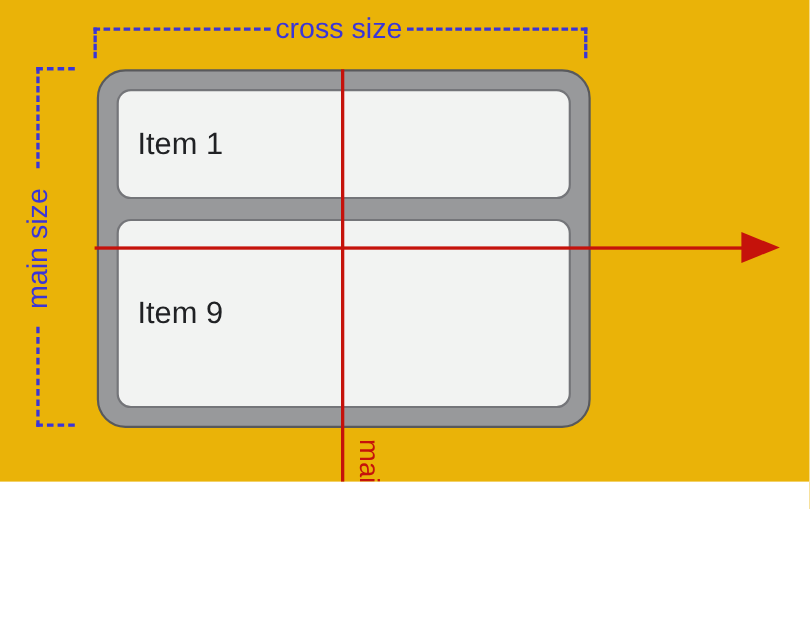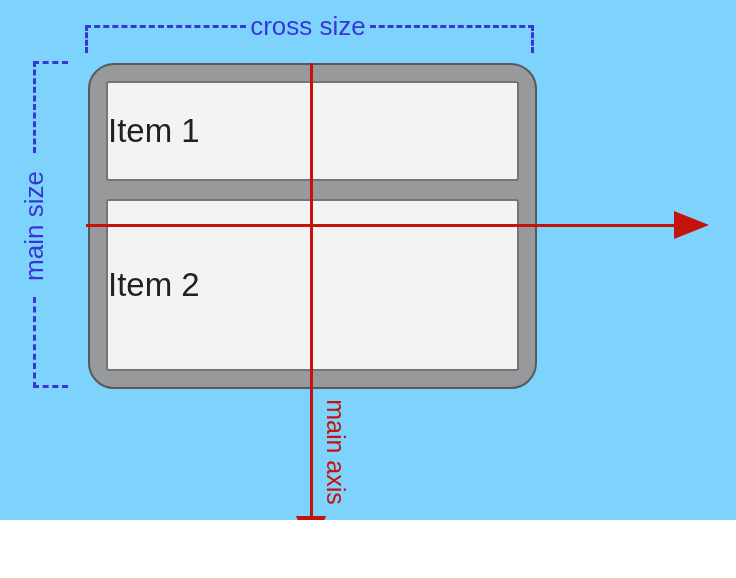--- a/index.html
+++ b/index.html
@@ -4,22 +4,22 @@
 <style>
   html, body {
     margin: 0;
     padding: 0;
     background: #ffffff;
     font-family: "Liberation Sans", "DejaVu Sans", sans-serif;
   }
   .canvas {
     position: relative;
     width: 736px;
-    height: 520px;
-    background: #7dd3fc;
+    height: 438px;
+    background: #eab308;
     overflow: hidden;
   }
 
   
   .measure-label {
     position: absolute;
     color: #3a35d8;
     font-size: 26px;
     white-space: nowrap;
     transform: translate(-50%, -50%);
@@ -65,25 +65,25 @@
     border-radius: 26px;
     padding: 16px;
     display: flex;
     flex-direction: column;
     gap: 18px;
   }
   .flex-item {
     box-sizing: border-box;
     background: #f2f3f2;
     border: 2px solid #747579;
-    border-radius: 3px;
+    border-radius: 13px;
     display: flex;
     align-items: center;
-    padding-left: 0;
-    font-size: 33px;
+    padding-left: 17px;
+    font-size: 28px;
     color: #202124;
   }
   .flex-item.item-1 { height: 100px; }
   .flex-item.item-2 { flex: 1; }
 
   
   .axis-line-h {
     position: absolute;
     left: 86px;
     top: 224px;
@@ -144,21 +144,21 @@
   <div class="measure-label cs-label">cross size</div>
 
   <div class="dash-v ms-seg-top"></div>
   <div class="dash-v ms-seg-bottom"></div>
   <div class="dash-h ms-tick-top"></div>
   <div class="dash-h ms-tick-bottom"></div>
   <div class="measure-label vertical ms-label">main size</div>
 
   <div class="flex-container">
     <div class="flex-item item-1">Item 1</div>
-    <div class="flex-item item-2">Item 2</div>
+    <div class="flex-item item-2">Item 9</div>
   </div>
 
   <div class="axis-line-h"></div>
   <div class="axis-arrow-right"></div>
 
   <div class="axis-line-v"></div>
   <div class="axis-arrow-down"></div>
   <div class="axis-label main">main axis</div>
 
 </div>

